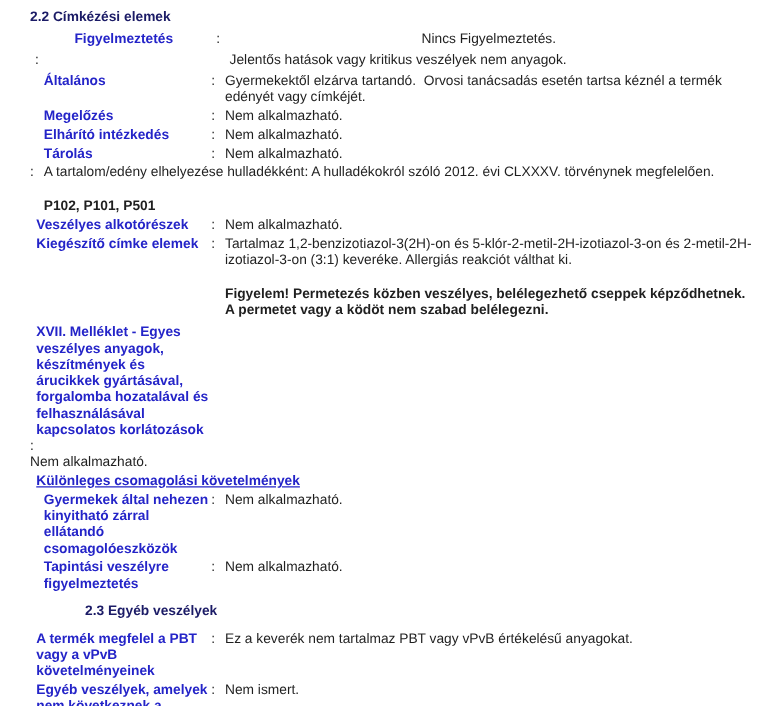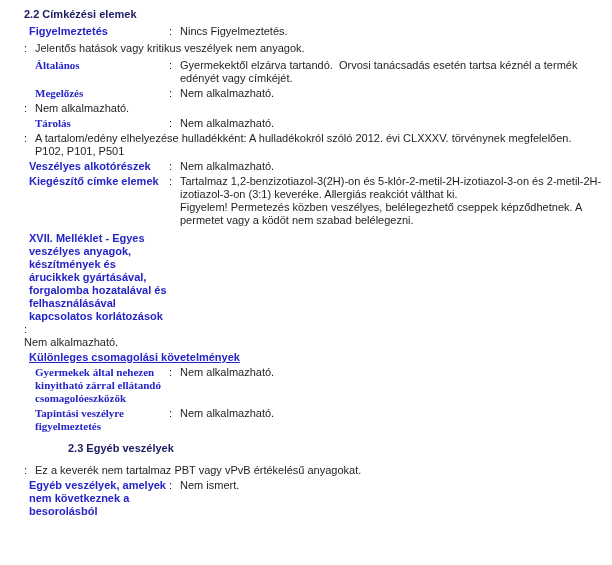--- a/index.html
+++ b/index.html
@@ -21,31 +21,31 @@
     margin:0 0 4px 0;
   }
   .heading.gap{margin-top:9px;margin-bottom:9px;margin-left:44px;}
   .subheading{
     font-weight:bold;color:var(--label);
     text-decoration:underline;
     margin:1px 0 2px 5px;
   }
   .row{display:flex;align-items:flex-start;margin-bottom:2px;}
   .row.gap{margin-top:5px;flex-direction:column;}
-  .row.mb4{margin-bottom:4px;}
+  .row.mb4{margin-bottom:4px;text-align:center;}
   .label{
     font-weight:bold;color:var(--label);
     flex:none;
   }
   .lvl1 .label{margin-left:5px;width:140px;}
-  .lvl2 .label{margin-left:11px;width:134px;font-family:Liberation Serif, serif;}
+  .lvl2 .label{margin-left:11px;width:134px;}
   .colon{flex:none;width:11px;color:var(--text);}
   .value{flex:1;min-width:0;}
   .value p{margin:0;white-space:pre-wrap;}
-  .value p + p{margin-top:0;}
+  .value p + p{margin-top:14px;font-weight:bold;}
 </style>
 </head>
 <body>
 
 <div class="doc" id="doc">
     <div class="heading">2.2 Címkézési elemek</div>
     <div class="row lvl1 mb4">
       <div class="label">Figyelmeztetés</div>
       <div class="colon">:</div>
       <div class="value">
@@ -66,20 +66,21 @@
       </div>
     </div>
     <div class="row lvl2">
       <div class="label">Megelőzés</div>
       <div class="colon">:</div>
       <div class="value">
         <p>Nem alkalmazható.</p>
       </div>
     </div>
     <div class="row lvl2">
+      <div class="label">Elhárító intézkedés</div>
       <div class="colon">:</div>
       <div class="value">
         <p>Nem alkalmazható.</p>
       </div>
     </div>
     <div class="row lvl2">
       <div class="label">Tárolás</div>
       <div class="colon">:</div>
       <div class="value">
         <p>Nem alkalmazható.</p>
@@ -124,20 +125,21 @@
     </div>
     <div class="row lvl2">
       <div class="label">Tapintási veszélyre figyelmeztetés</div>
       <div class="colon">:</div>
       <div class="value">
         <p>Nem alkalmazható.</p>
       </div>
     </div>
     <div class="heading gap">2.3 Egyéb veszélyek</div>
     <div class="row lvl1">
+      <div class="label">A termék megfelel a PBT vagy a vPvB követelményeinek</div>
       <div class="colon">:</div>
       <div class="value">
         <p>Ez a keverék nem tartalmaz PBT vagy vPvB értékelésű anyagokat.</p>
       </div>
     </div>
     <div class="row lvl1">
       <div class="label">Egyéb veszélyek, amelyek nem következnek a besorolásból</div>
       <div class="colon">:</div>
       <div class="value">
         <p>Nem ismert.</p>

